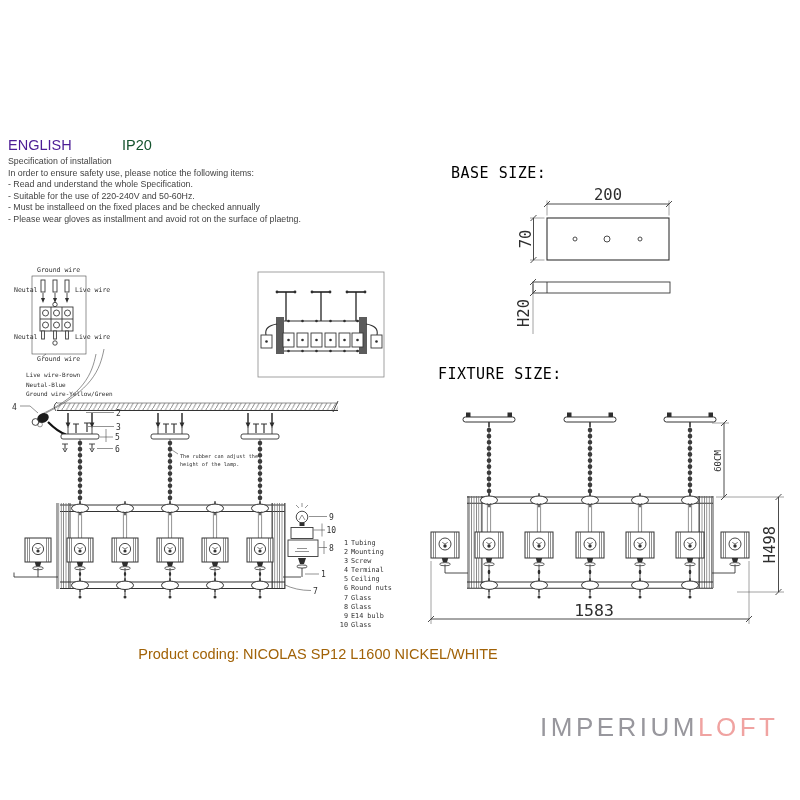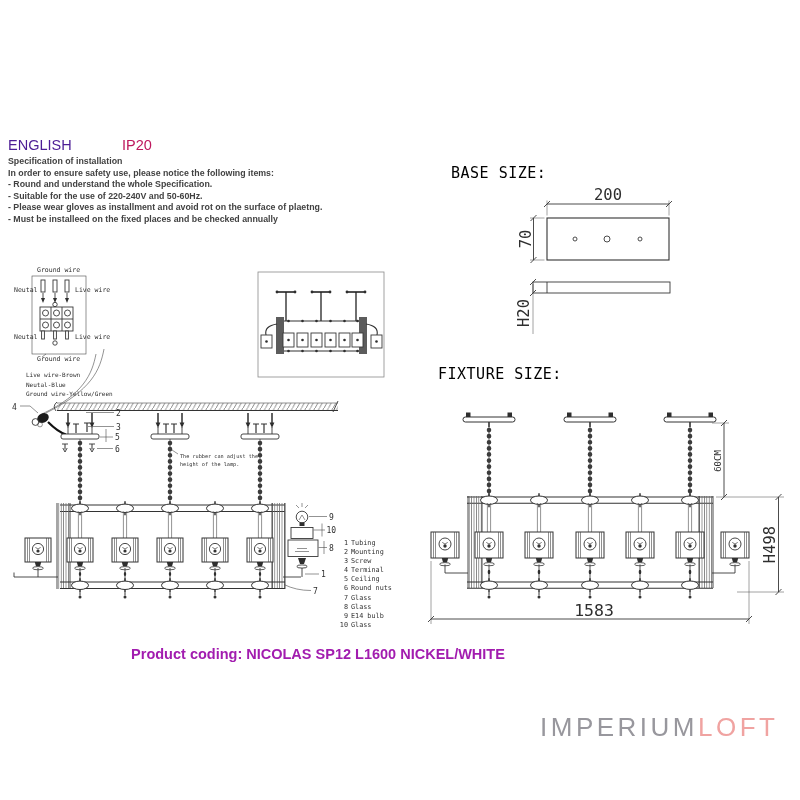--- a/index.html
+++ b/index.html
@@ -1,29 +1,29 @@
 <!DOCTYPE html>
 <html><head>
 <meta charset="utf-8">
 <style>
   html,body{margin:0;padding:0;}
   body{width:800px;height:800px;background:#ffffff;position:relative;overflow:hidden;
        font-family:"Liberation Sans",sans-serif;color:#383838;}
   .abs{position:absolute;}
   .h-lang{left:8px;top:137px;font-size:14.5px;color:#4c1d95;}
-  .h-ip{left:122px;top:137px;font-size:14.5px;color:#be185d;}
+  .h-ip{left:122px;top:137px;font-size:14.5px;color:#14532d;}
   .specs{left:8px;top:156px;width:440px;font-size:8.8px;line-height:11.6px;color:#424242;}
-  .specs p{margin:0;font-weight:bold;}
+  .specs p{margin:0;}
   .tech-head{font-family:"DejaVu Sans Mono",monospace;font-size:15px;letter-spacing:.5px;color:#000000;white-space:nowrap;}
   .bs-head{left:451px;top:164px;}
   .fs-head{left:438px;top:365px;}
   .parts{left:337px;top:539px;font-family:"DejaVu Sans Mono",monospace;font-size:6.8px;line-height:9.1px;color:#333;}
   .prow{display:flex;}
   .pn{width:11px;text-align:right;margin-right:3px;}
-  .coding{left:0;top:646px;width:636px;text-align:center;font-size:14.5px;color:#a21caf;font-weight:bold;}
+  .coding{left:0;top:646px;width:636px;text-align:center;font-size:14.5px;color:#a16207;}
   .logo{left:540px;top:712px;font-size:26px;letter-spacing:3.5px;font-weight:300;white-space:nowrap;}
   .logo .lg{color:#98979d;}
   .logo .lp{color:#f0a3a1;}
   svg{position:absolute;left:0;top:0;pointer-events:none;}
   svg text{font-family:"DejaVu Sans Mono",monospace;fill:#2e2e2e;}
   .t65{font-size:6.5px;}
   .t6{font-size:6px;}
   .t5{font-size:5.2px;}
   .t8{font-size:8px;}
   .dim{font-size:15.5px;}
@@ -40,24 +40,24 @@
 </style>
 </head>
 <body>
 
 <div class="abs h-lang">ENGLISH</div>
 <div class="abs h-ip">IP20</div>
 
 <div class="abs specs">
   <p>Specification of installation</p>
   <p>In order to ensure safety use, please notice the following items:</p>
-  <p>- Round and understand the whole Specification.</p>
+  <p>- Read and understand the whole Specification.</p>
   <p>- Suitable for the use of 220-240V and 50-60Hz.</p>
+  <p>- Must be installeed on the fixed places and be checked annually</p>
   <p>- Please wear gloves as installment and avoid rot on the surface of plaetng.</p>
-  <p>- Must be installeed on the fixed places and be checked annually</p>
 </div>
 
 <div class="abs tech-head bs-head">BASE SIZE:</div>
 <div class="abs tech-head fs-head">FIXTURE SIZE:</div>
 
 <div class="abs parts">
   <div class="prow">
       <span class="pn">1</span>
       <span>Tubing</span>
     </div>

